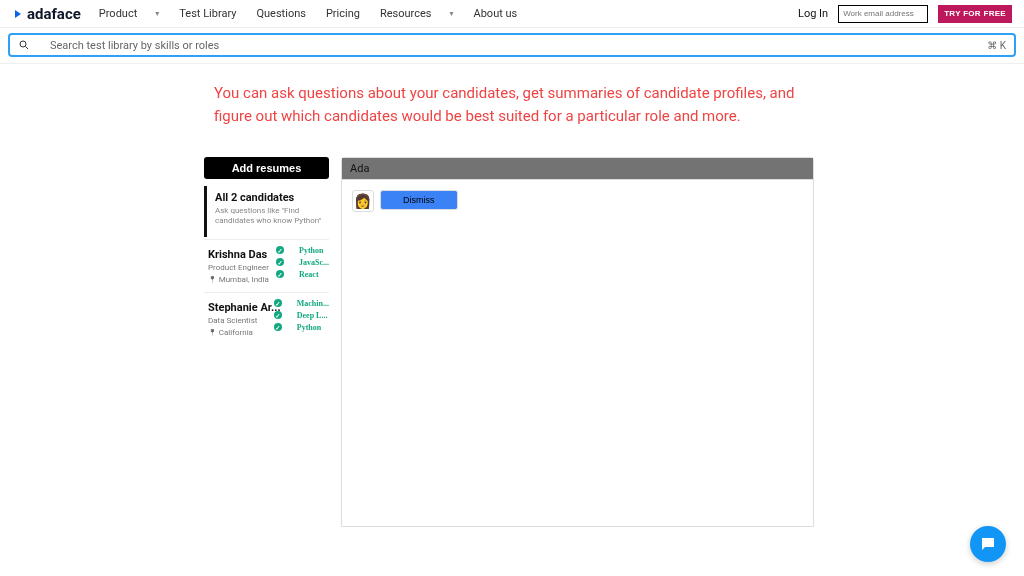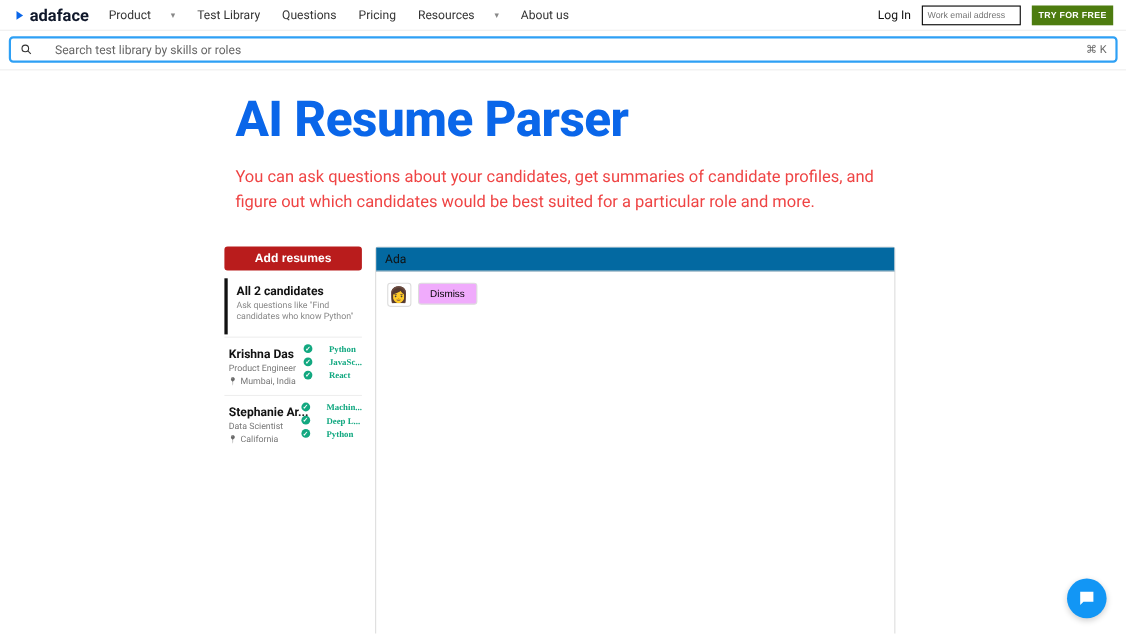--- a/index.html
+++ b/index.html
@@ -9,55 +9,55 @@
   .topbar { display: flex; align-items: center; justify-content: space-between; height: 28px; padding: 0 12px; border-bottom: 1px solid #eee; }
   .topbar-left { display: flex; align-items: center; gap: 18px; }
   .logo { display: flex; align-items: center; gap: 3px; font-weight: 700; color: #0f172a; font-size: 15px; }
   .logo svg { width: 12px; height: 12px; fill: #0a66e9; }
   .nav-links { display: flex; gap: 20px; font-size: 11px; color: #333; }
   .nav-item { display: flex; align-items: center; gap: 18px; cursor: pointer; }
   .nav-item .chev { font-size: 8px; color: #888; }
   .topbar-right { display: flex; align-items: center; gap: 10px; }
   .login { font-size: 11px; cursor: pointer; }
   .email-input { width: 90px; height: 18px; border: 1px solid #000; font-size: 8px; padding: 0 4px; }
-  .cta { background: #4d7c0f; color: #fff; border: none; font-size: 8px; font-weight: 700; height: 18px; padding: 0 6px; cursor: pointer; letter-spacing: .3px; }
+  .cta { background: #be185d; color: #fff; border: none; font-size: 8px; font-weight: 700; height: 18px; padding: 0 6px; cursor: pointer; letter-spacing: .3px; }
 
   
   .search-wrap { padding: 5px 8px 6px; }
   .search { display: flex; align-items: center; border: 2px solid #2ea0f5; border-radius: 4px; height: 24px; padding: 0 8px; gap: 20px; color: #666; }
   .search-kbd { margin-left: auto; font-size: 10px; color: #666; }
   .divider { border-bottom: 1px solid #eee; margin-bottom: 18px; }
 
   
   .hero { max-width: 680px; margin: 0 0 0 214px; }
   .hero h1 { color: #0a66e9; font-size: 45px; font-weight: 800; letter-spacing: -.5px; margin-top: 10px; margin-bottom: 14px; }
   .hero p { font-size: 15px; line-height: 1.5; color: #ef4444; margin-bottom: 30px; max-width: 620px; }
 
   
   .workspace { display: flex; max-width: 610px; margin-left: 204px; }
   .left-col { width: 125px; flex-shrink: 0; margin-right: 12px; }
-  .add-btn { width: 100%; background: #b91c1c; color: #fff; border: none; border-radius: 3px; height: 22px; font-size: 11px; font-weight: 700; cursor: pointer; margin-bottom: 7px; }
+  .add-btn { width: 100%; background: #000000; color: #fff; border: none; border-radius: 3px; height: 22px; font-size: 11px; font-weight: 700; cursor: pointer; margin-bottom: 7px; }
   .section { padding: 5px 0 10px 8px; border-left: 3px solid #111; margin-bottom: 2px; }
   .section-title { font-size: 11px; font-weight: 700; }
   .section-sub { font-size: 8px; color: #888; margin-top: 2px; line-height: 1.3; }
   .cand { padding: 8px 0 8px 4px; border-top: 1px solid #eee; position: relative; }
   .cand-name { font-size: 11px; font-weight: 700; }
   .cand-role { font-size: 8px; color: #777; margin-top: 2px; }
   .cand-loc { font-size: 8px; color: #777; margin-top: 3px; }
   .cand-loc::before { content: "📍"; font-size: 7px; color: #999; margin-right: 2px; filter: grayscale(1); }
   .skills { position: absolute; right: 0; top: 6px; display: flex; flex-direction: column; gap: 3px; }
   .skill { display: flex; align-items: center; gap: 15px; font-size: 8px; color: #12a880; font-weight: 600; font-family: Liberation Serif, serif; }
   .skill .dot { width: 8px; height: 8px; border-radius: 50%; background: #12a880; color: #fff; font-size: 6px; display: flex; align-items: center; justify-content: center; }
 
   .right-col { flex: 1; border: 1px solid #ddd; border-radius: 3px 3px 0 0; display: flex; flex-direction: column; min-height: 370px; }
-  .tabstrip { background: #0369a1; border-bottom: 1px solid #ddd; padding: 4px 8px; font-size: 11px; height: 22px; }
+  .tabstrip { background: #737373; border-bottom: 1px solid #ddd; padding: 4px 8px; font-size: 11px; height: 22px; }
   .chat { flex: 1; padding: 10px; }
   .chat-row { display: flex; align-items: flex-start; gap: 6px; }
   .avatar { width: 22px; height: 22px; border: 1px solid #ddd; border-radius: 3px; background: #fff; display: flex; align-items: center; justify-content: center; font-size: 14px; }
-  .dismiss { border: 1px solid #ddd; background: #f0abfc; border-radius: 3px; font-size: 9px; padding: 4px 10px; cursor: pointer; text-align: center; }
+  .dismiss { border: 1px solid #ddd; background: #3b82f6; border-radius: 3px; font-size: 9px; padding: 4px 22px; cursor: pointer; text-align: center; }
 
   
   .fab { position: absolute; right: 18px; bottom: 14px; width: 36px; height: 36px; border-radius: 50%; background: #1296f5; display: flex; align-items: center; justify-content: center; box-shadow: 0 2px 6px rgba(0,0,0,.2); cursor: pointer; }
   .fab svg { fill: #fff; width: 18px; height: 18px; }
 </style>
 </head>
 <body>
 
 <div class="topbar">
   <div class="topbar-left">
@@ -103,21 +103,20 @@
         <circle cx="10" cy="10" r="6"></circle>
         <line x1="20" y1="20" x2="15" y2="15"></line>
       </svg>
     <span style="font-size:11px">Search test library by skills or roles</span>
     <span class="search-kbd">⌘ K</span>
   </div>
 </div>
 <div class="divider"></div>
 
 <div class="hero">
-  <h1>AI Resume Parser</h1>
   <p>You can ask questions about your candidates, get summaries of candidate profiles, and figure out which candidates would be best suited for a particular role and more.</p>
 </div>
 
 <div class="workspace">
   <div class="left-col">
     <button class="add-btn">Add resumes</button>
     <div class="section">
       <div class="section-title">All 2 candidates</div>
       <div class="section-sub">Ask questions like "Find candidates who know Python"</div>
     </div>

